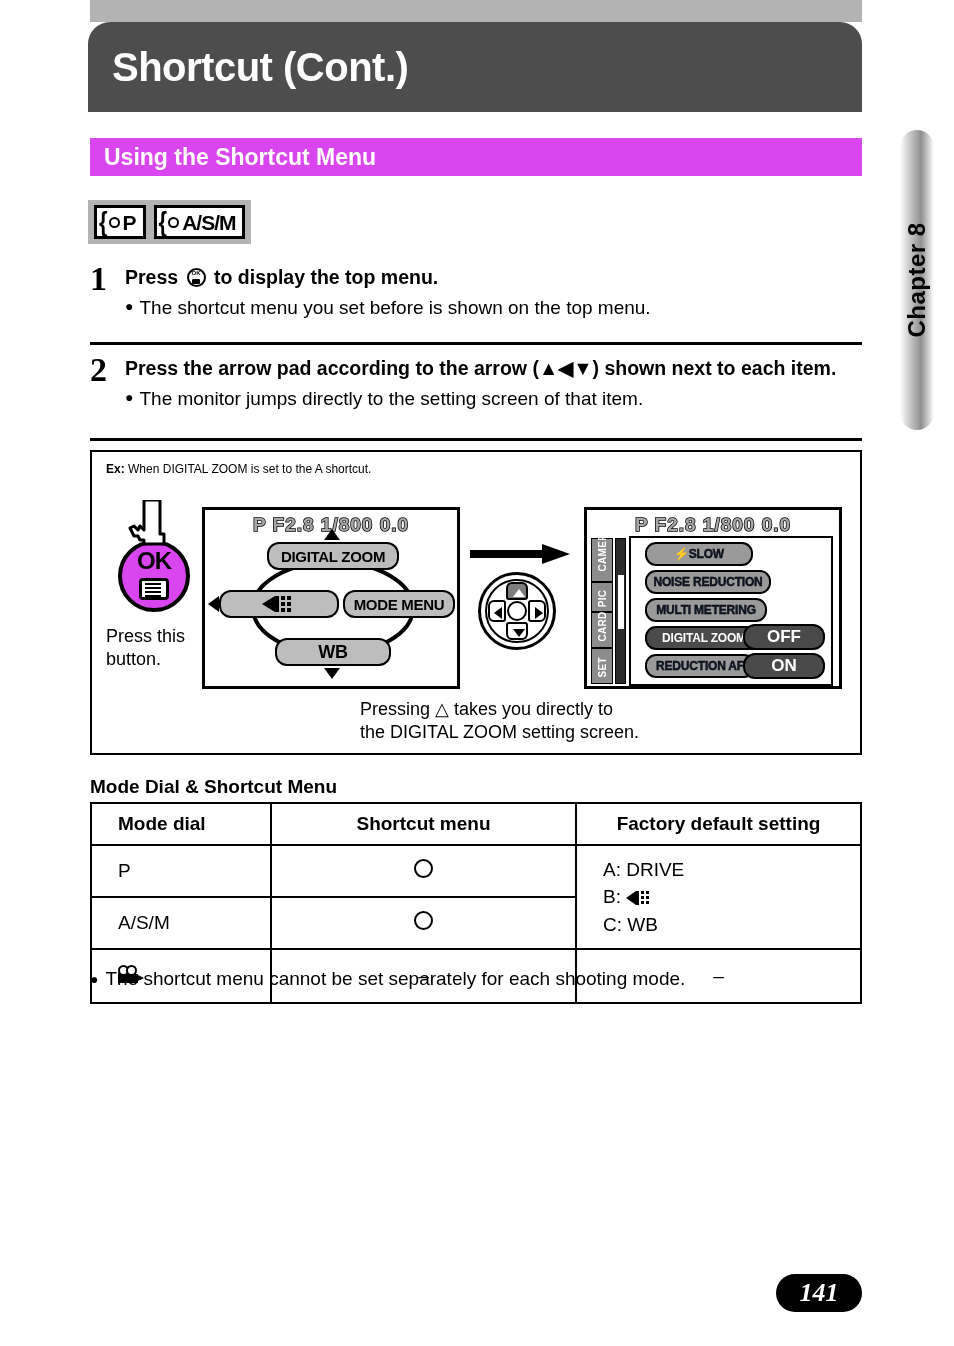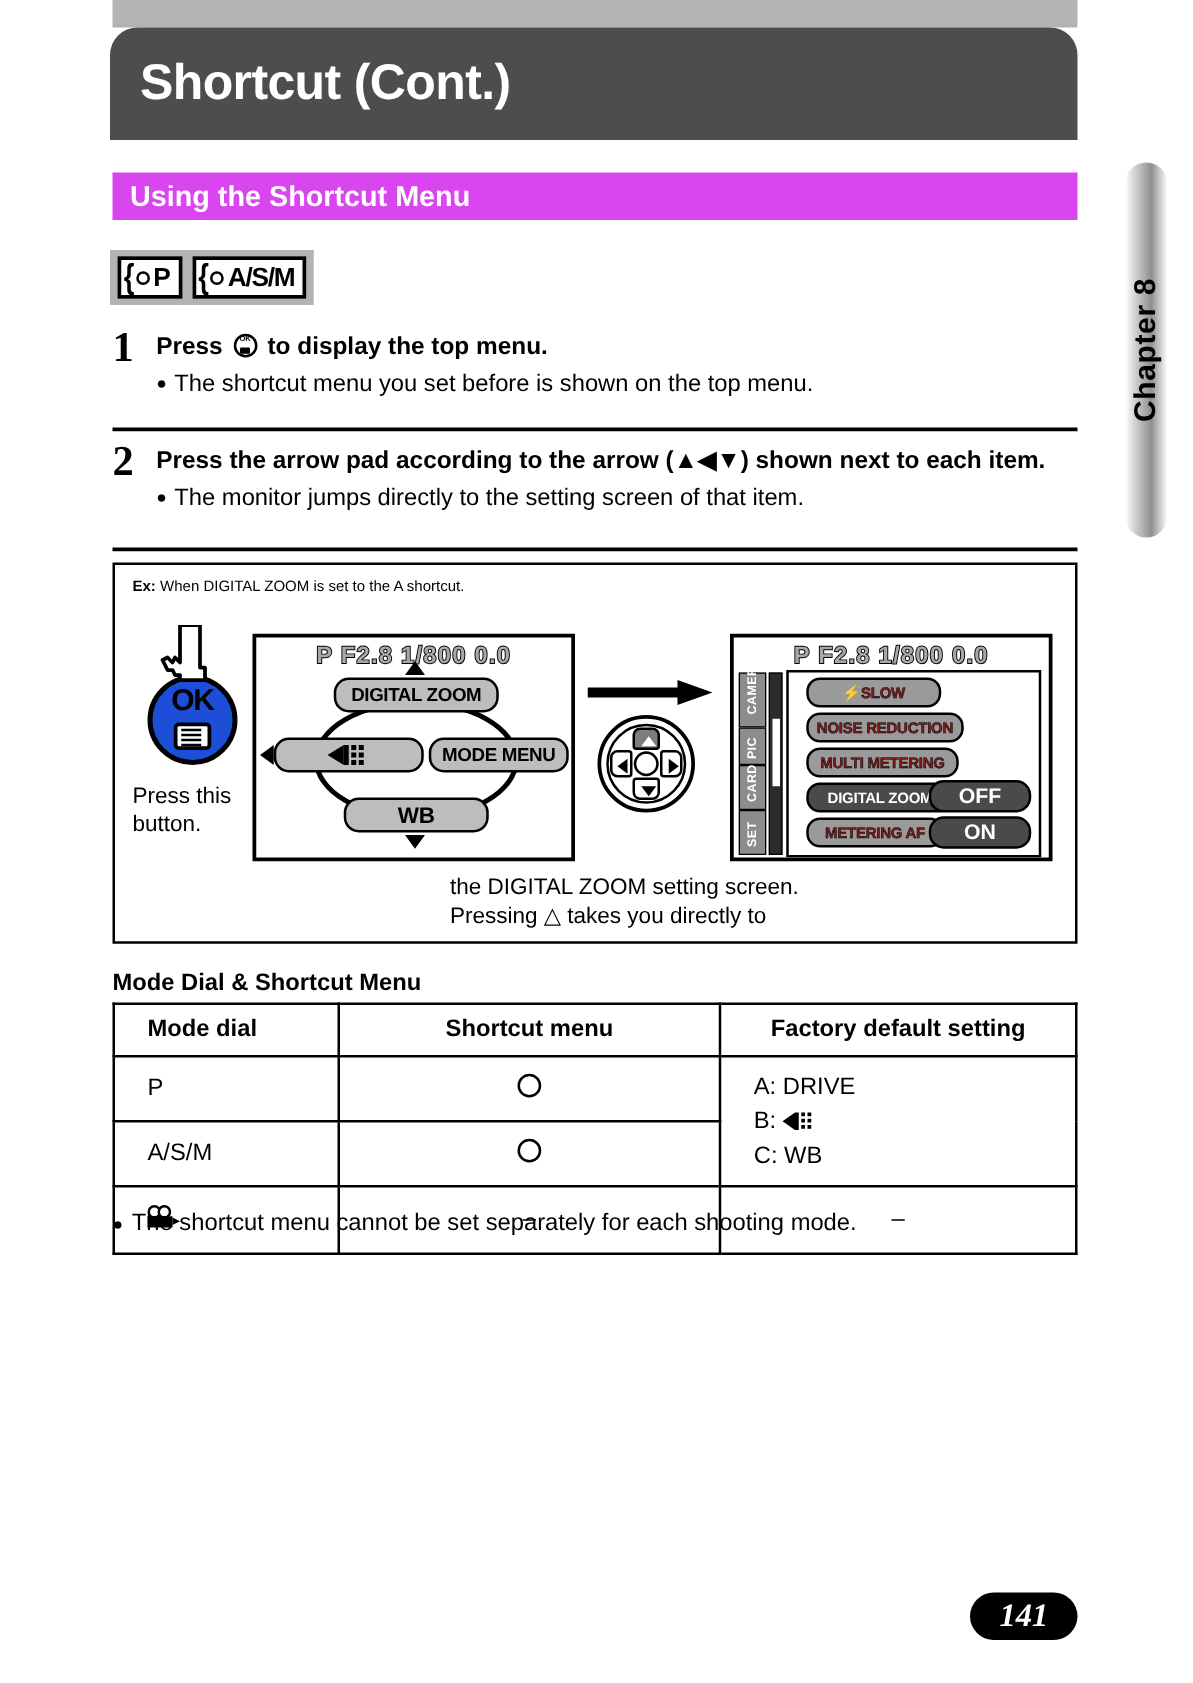--- a/index.html
+++ b/index.html
@@ -190,21 +190,21 @@
   #press-button-group {
     position: absolute;
     left: 12px; top: 58px;
     width: 108px;
   }
   #ok-button-big {
     position: absolute;
     left: 14px; top: 30px;
     width: 72px; height: 72px;
     border-radius: 50%;
-    background: #1d4ed8;
+    background: #d946ef;
     border: 4px solid #000;
     box-sizing: border-box;
   }
   #ok-button-big .ok-text {
     position: absolute;
     left: 0; right: 0; top: 3px;
     text-align: center;
     font-size: 24px; font-weight: bold;
     letter-spacing: -1px;
   }
@@ -351,21 +351,21 @@
     position: absolute;
     left: 14px;
     height: 24px;
     border-radius: 11px;
     border: 2px solid #000;
     box-sizing: border-box;
     display: flex; align-items: center; justify-content: center;
     font-size: 12px; font-weight: bold;
     letter-spacing: -0.2px;
     white-space: nowrap;
-    color: #7f1d1d;
+    color: #0f172a;
     background: #9a9a9a;
     -webkit-text-stroke: 0.4px #000;
   }
   .menu-item.selected { background: #4a4a4a; color: #fff; -webkit-text-stroke: 0; }
   .value-pill {
     position: absolute;
     right: 6px;
     width: 82px; height: 26px;
     border-radius: 12px;
     border: 2px solid #000;
@@ -682,32 +682,32 @@
 
     <div class="scroll-rail">
       <div class="scroll-thumb"></div>
     </div>
 
     <div class="menu-area">
       <div class="menu-item" style="top:4px; width:108px;">⚡SLOW</div>
       <div class="menu-item" style="top:32px; width:126px;">NOISE REDUCTION</div>
       <div class="menu-item" style="top:60px; width:122px;">MULTI METERING</div>
       <div class="menu-item selected" style="top:88px; width:118px;">DIGITAL ZOOM</div>
-      <div class="menu-item" style="top:116px; width:110px;">METERING AF</div>
+      <div class="menu-item" style="top:116px; width:110px;">REDUCTION AF</div>
 
       <div class="tri tri-left" style="left:134px; top:93px;"></div>
 
       <div class="value-pill" style="top:86px;">OFF</div>
       <div class="value-pill" style="top:115px;">ON</div>
     </div>
   </div>
 
   <div id="pressing-note">
+    <div>Pressing △ takes you directly to</div>
     <div>the DIGITAL ZOOM setting screen.</div>
-    <div>Pressing △ takes you directly to</div>
   </div>
 </div>
 
 <div id="table-title">Mode Dial &amp; Shortcut Menu</div>
 
 <table id="mode-table">
   <colgroup>
       <col style="width:180px">
       <col style="width:305px">
       <col>

